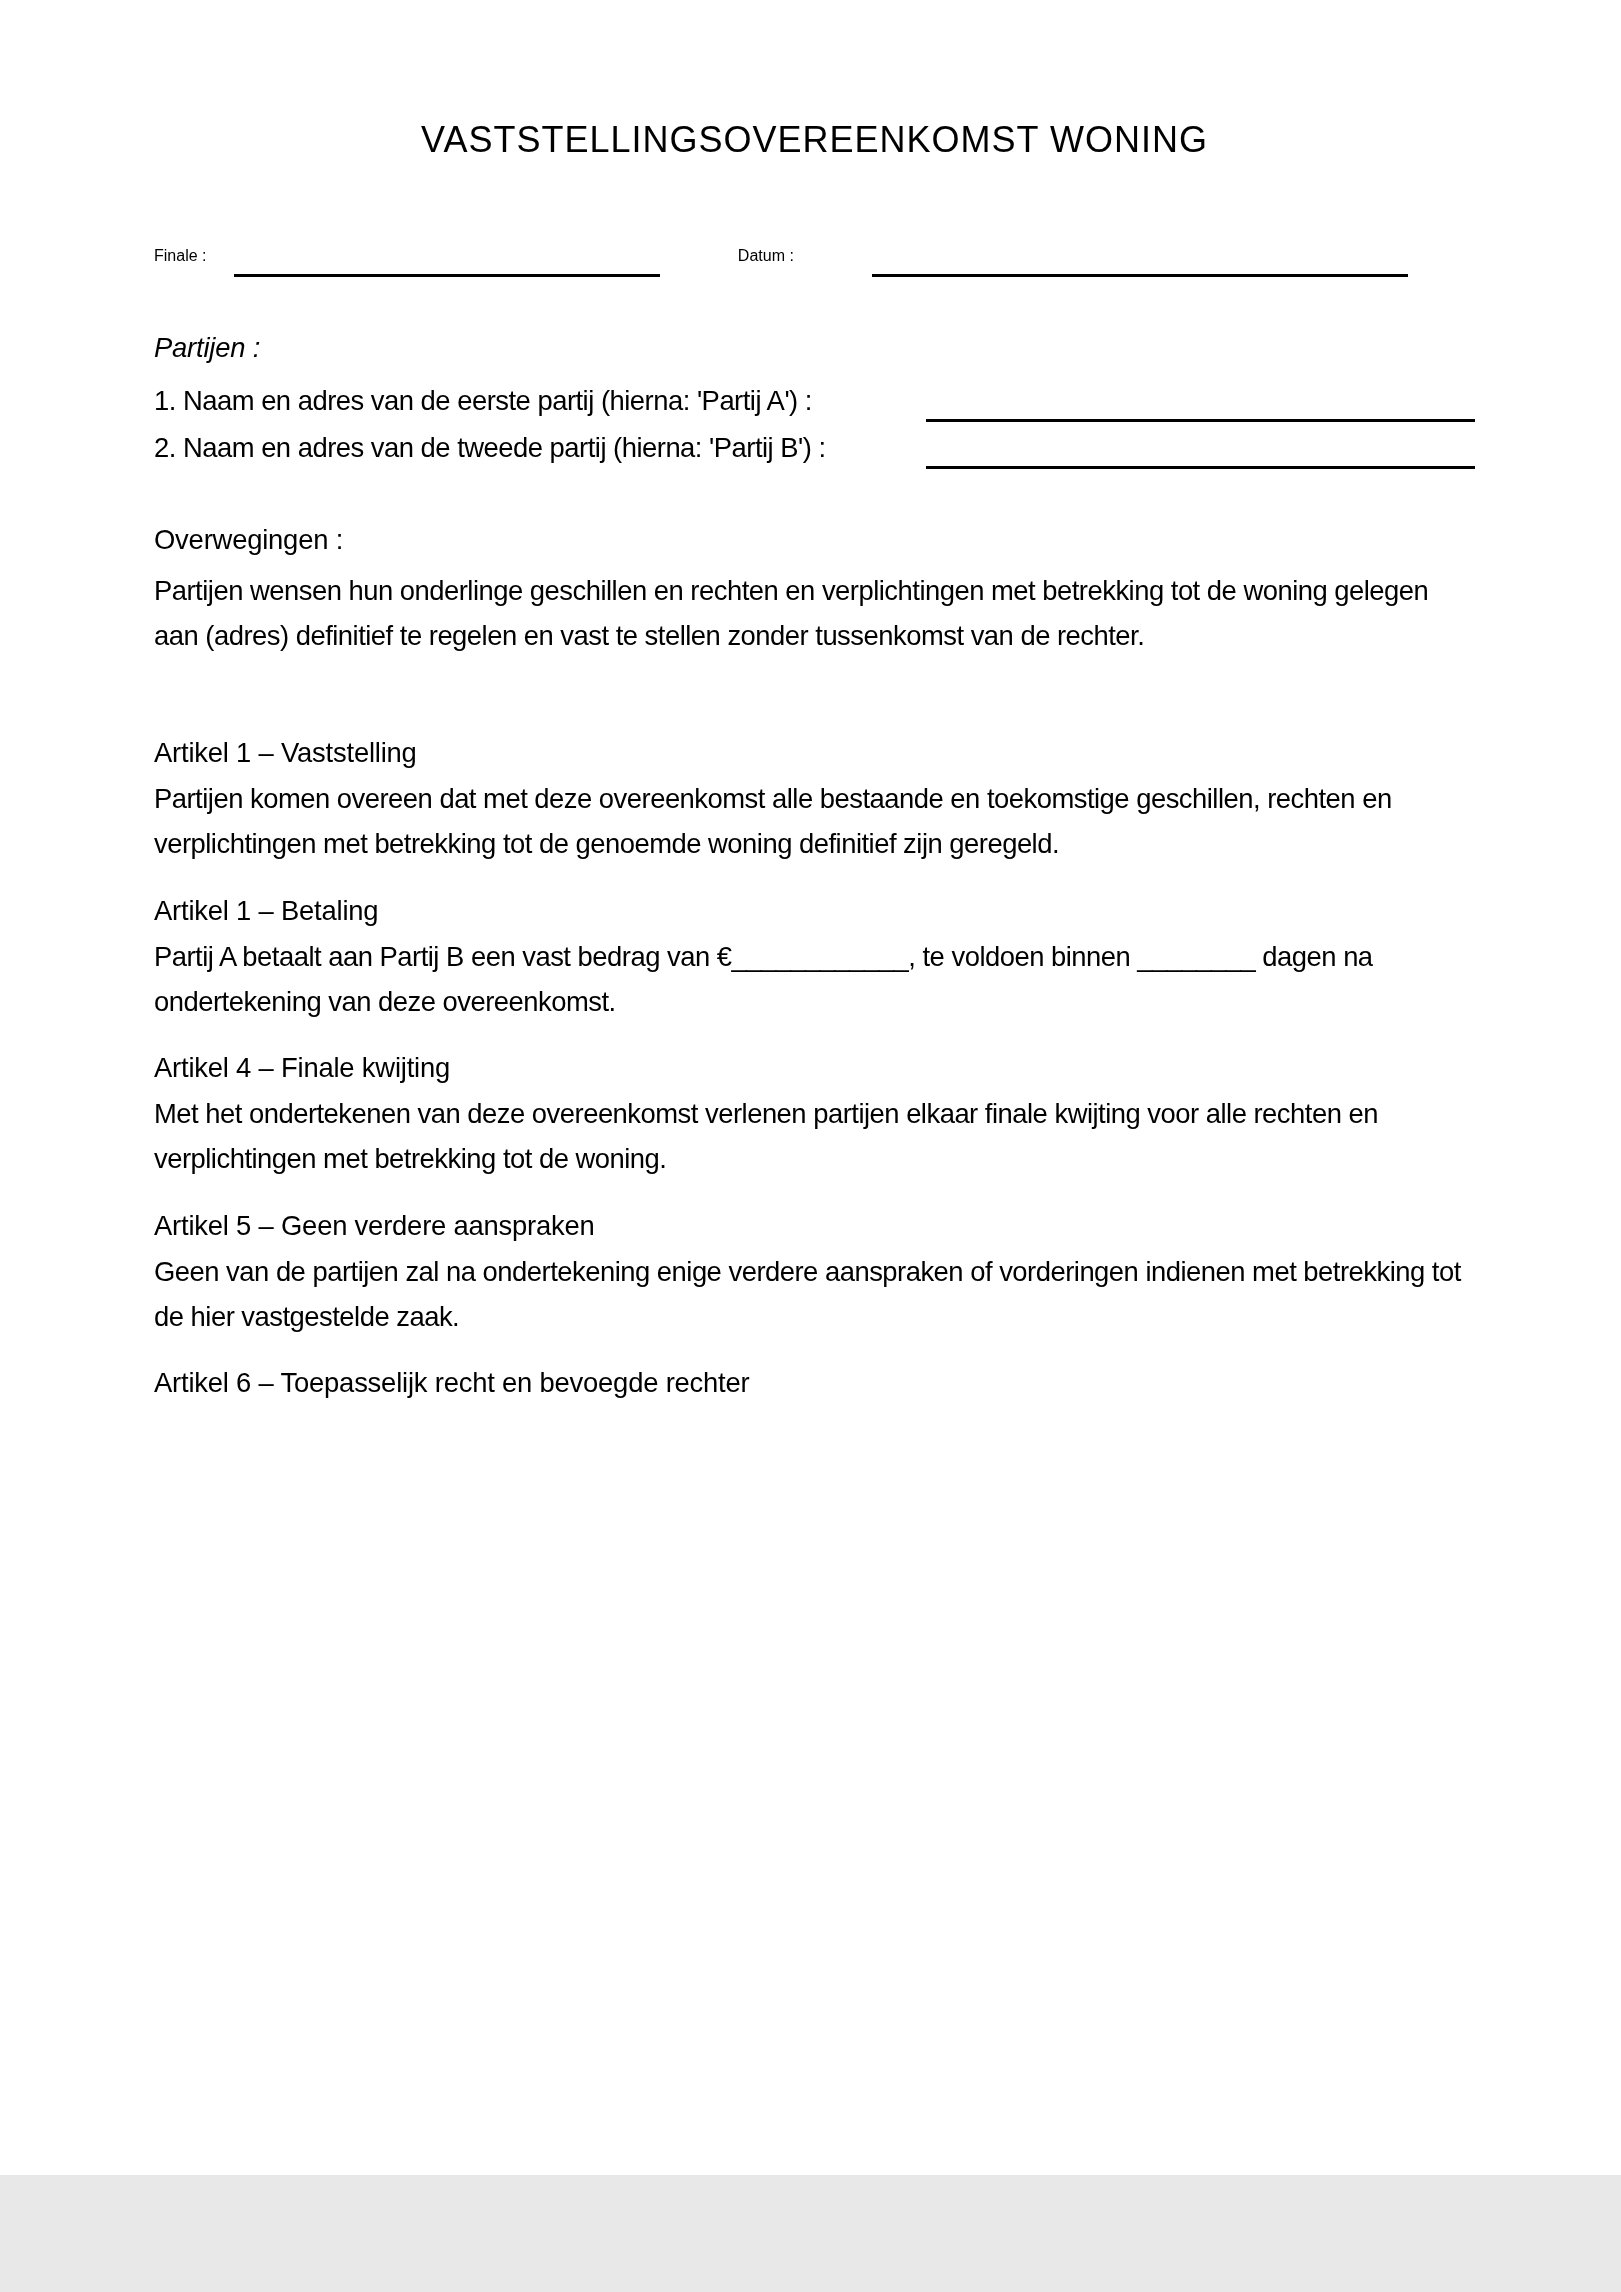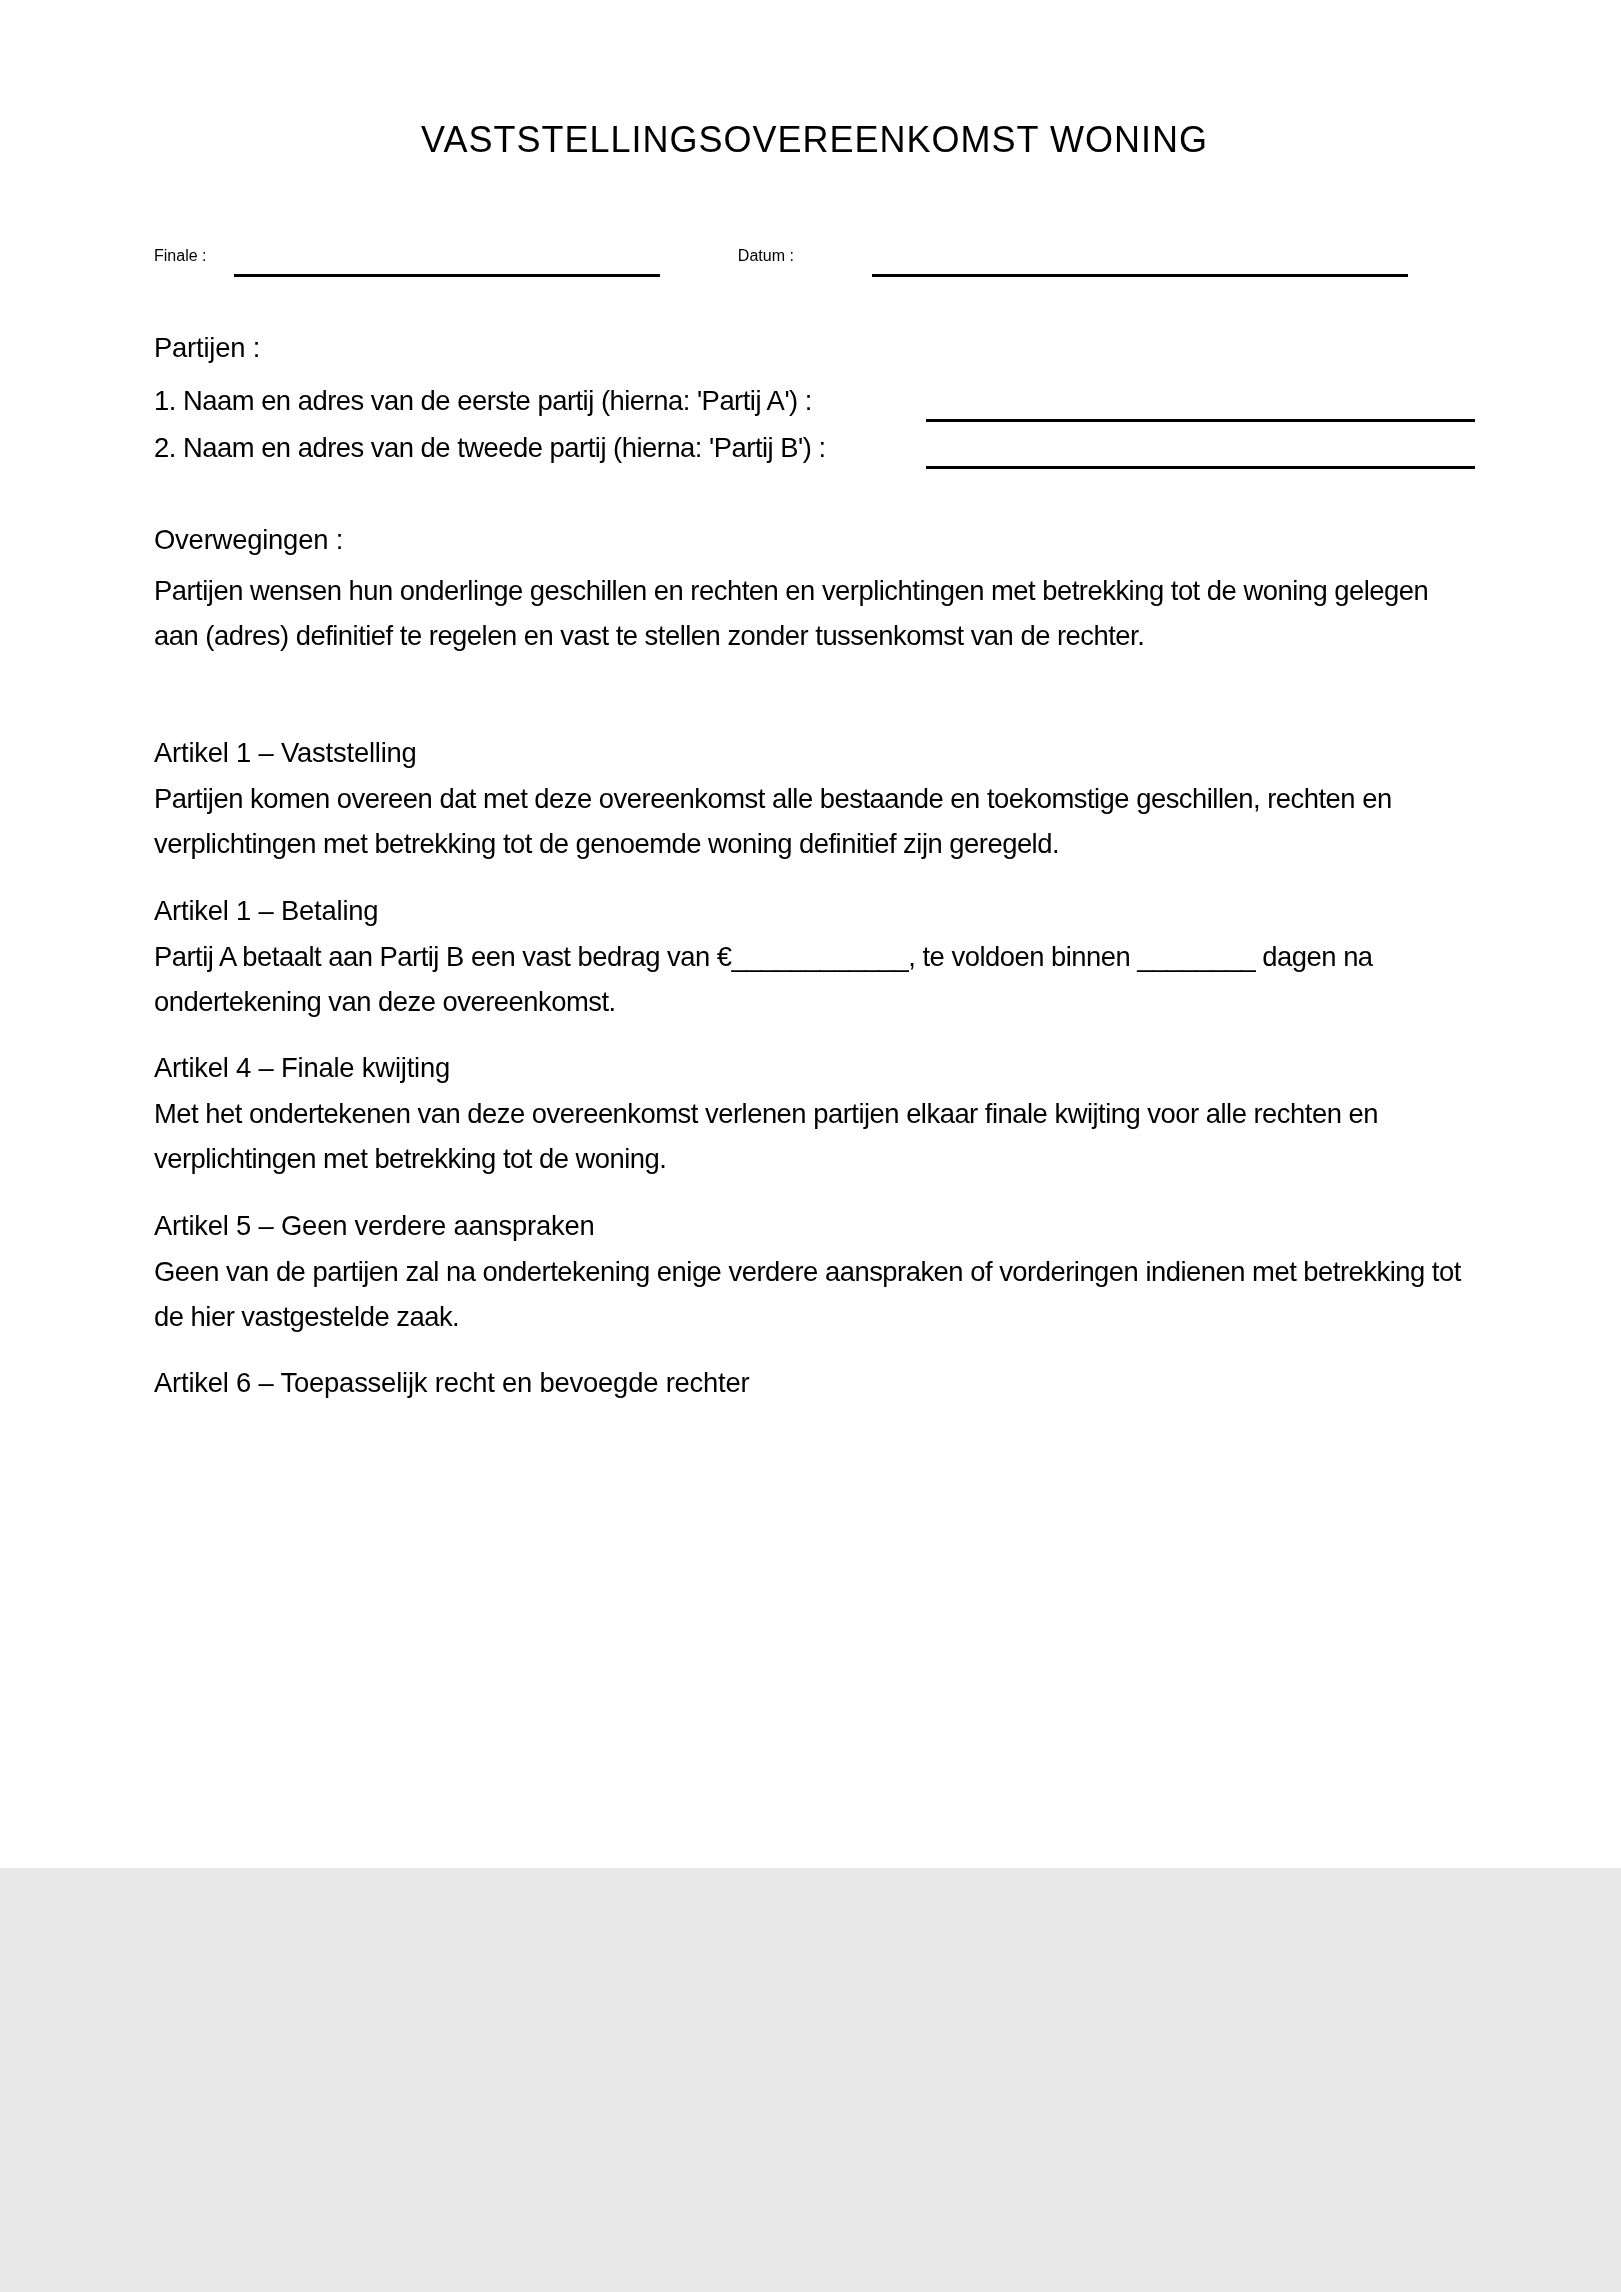--- a/index.html
+++ b/index.html
@@ -1,19 +1,19 @@
 <!DOCTYPE html>
 <html><head>
 <meta charset="utf-8">
 <style>
   html, body { margin: 0; padding: 0; background: #e8e8e8; }
   .page {
     position: relative;
     width: 1621px;
-    height: 1868px;
+    height: 2175px;
     background: #ffffff;
     font-family: "Liberation Sans", sans-serif;
     color: #000000;
     overflow: hidden;
   }
   .content {
     position: absolute;
     left: 154px;
     top: 0;
     width: 1321px;
@@ -38,21 +38,21 @@
   }
   .fill-plaats { width: 426px; margin-left: 27.4px; }
   .lbl-datum  { margin-left: 78px; text-align: center; }
   .fill-datum  { width: 536px; margin-left: 78px; }
   .section-heading {
     font-size: 27.4px;
     line-height: 45px;
     letter-spacing: -0.2px;
     white-space: nowrap;
   }
-  .partijen-heading { margin-top: 47px; }
+  .partijen-heading { margin-top: 47px; font-style: italic; }
   .party-row {
     position: relative;
     line-height: 46px;
     font-size: 27.4px;
     letter-spacing: -0.5px;
   }
   .party-row.first { margin-top: 8px; }
   .party-row.second { margin-top: 1px; }
   .party-fill {
     position: absolute;

